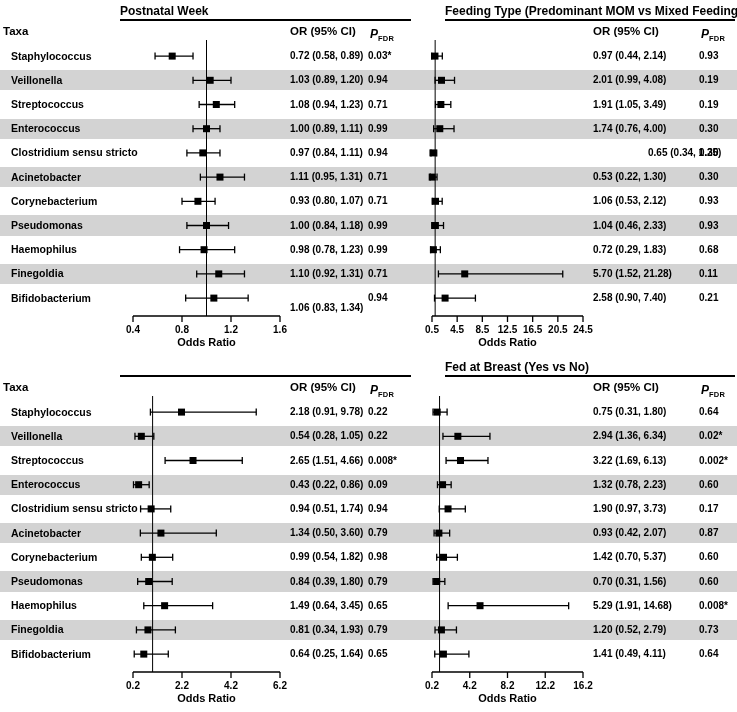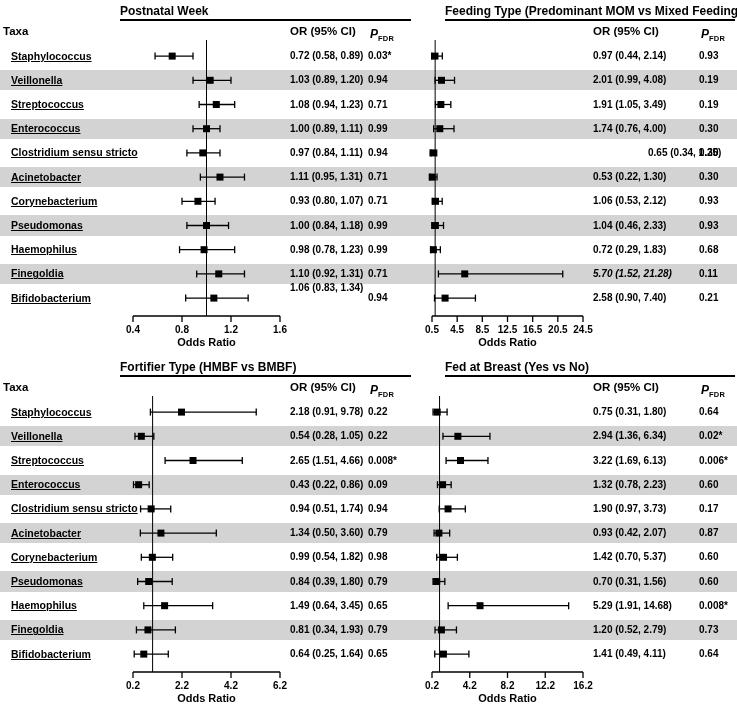--- a/index.html
+++ b/index.html
@@ -4,21 +4,21 @@
 <style>
   html,body{margin:0;padding:0;background:#ffffff;}
   #figure{
     position:relative;width:737px;height:712px;background:#ffffff;
     font-family:"Liberation Sans",sans-serif;color:#000;overflow:hidden;
   }
   #figure .abs{position:absolute;white-space:nowrap;}
   .band{position:absolute;left:0;width:737px;}
   .title{font-size:12px;font-weight:bold;}
   .hdr{font-size:11.5px;font-weight:bold;}
-  .taxa{font-size:10.5px;font-weight:bold;text-decoration:underline;}
+  .taxa{font-size:10.5px;font-weight:bold;}
   .cell{font-size:10px;font-weight:bold;}
   .rule{position:absolute;height:1.5px;background:#000;}
   .phdr .it{font-style:italic;font-size:12px;font-weight:bold;}
   .phdr .sub{font-size:7.5px;font-weight:bold;position:relative;top:3px;letter-spacing:0.2px;}
   svg{position:absolute;overflow:visible;}
   svg text{font-family:"Liberation Sans",sans-serif;font-weight:bold;fill:#000;}
 </style>
 </head>
 <body>
 
@@ -57,21 +57,21 @@
     <div class="abs cell" style="left: 290px; top: 171.1px;">1.11 (0.95, 1.31)</div>
     <div class="abs cell" style="left: 368px; top: 171.1px;">0.71</div>
     <div class="abs cell" style="left: 290px; top: 195.3px;">0.93 (0.80, 1.07)</div>
     <div class="abs cell" style="left: 368px; top: 195.3px;">0.71</div>
     <div class="abs cell" style="left: 290px; top: 219.5px;">1.00 (0.84, 1.18)</div>
     <div class="abs cell" style="left: 368px; top: 219.5px;">0.99</div>
     <div class="abs cell" style="left: 290px; top: 243.7px;">0.98 (0.78, 1.23)</div>
     <div class="abs cell" style="left: 368px; top: 243.7px;">0.99</div>
     <div class="abs cell" style="left: 290px; top: 267.9px;">1.10 (0.92, 1.31)</div>
     <div class="abs cell" style="left: 368px; top: 267.9px;">0.71</div>
-    <div class="abs cell" style="left: 290px; top: 282px;">1.06 (0.83, 1.34)</div>
+    <div class="abs cell" style="left: 290px; top: 302px;">1.06 (0.83, 1.34)</div>
     <div class="abs cell" style="left: 368px; top: 292.1px;">0.94</div>
     <svg width="190" height="356" style="left: 100px; top: 0px;">
       <line x1="106.49999999999999" y1="40" x2="106.49999999999999" y2="316" stroke="#000000" stroke-width="1"></line>
       <g>
         <line x1="55.04999999999999" y1="56.1" x2="93.02499999999999" y2="56.1" stroke="#000000" stroke-width="1.3"></line>
         <line x1="55.04999999999999" y1="52.6" x2="55.04999999999999" y2="59.6" stroke="#000000" stroke-width="1.3"></line>
         <line x1="93.02499999999999" y1="52.6" x2="93.02499999999999" y2="59.6" stroke="#000000" stroke-width="1.3"></line>
         <rect x="68.69999999999999" y="52.6" width="7" height="7" fill="#000000"></rect>
       </g>
       <g>
@@ -160,21 +160,21 @@
     <div class="abs cell" style="left: 616px; top: 146.9px; margin-left: 32px;">0.65 (0.34, 1.25)</div>
     <div class="abs cell" style="left: 699px; top: 146.9px;">0.30</div>
     <div class="abs cell" style="left: 593px; top: 171.1px;">0.53 (0.22, 1.30)</div>
     <div class="abs cell" style="left: 699px; top: 171.1px;">0.30</div>
     <div class="abs cell" style="left: 593px; top: 195.3px;">1.06 (0.53, 2.12)</div>
     <div class="abs cell" style="left: 699px; top: 195.3px;">0.93</div>
     <div class="abs cell" style="left: 593px; top: 219.5px;">1.04 (0.46, 2.33)</div>
     <div class="abs cell" style="left: 699px; top: 219.5px;">0.93</div>
     <div class="abs cell" style="left: 593px; top: 243.7px;">0.72 (0.29, 1.83)</div>
     <div class="abs cell" style="left: 699px; top: 243.7px;">0.68</div>
-    <div class="abs cell" style="left: 593px; top: 267.9px; font-style: italic;">5.70 (1.52, 21.28)</div>
+    <div class="abs cell" style="left: 593px; top: 267.9px;">5.70 (1.52, 21.28)</div>
     <div class="abs cell" style="left: 699px; top: 267.9px;">0.11</div>
     <div class="abs cell" style="left: 593px; top: 292.1px;">2.58 (0.90, 7.40)</div>
     <div class="abs cell" style="left: 699px; top: 292.1px;">0.21</div>
     <svg width="168" height="356" style="left: 424px; top: 0px;">
       <line x1="11.145833333333332" y1="40" x2="11.145833333333332" y2="316" stroke="#000000" stroke-width="1"></line>
       <g>
         <line x1="7.6225" y1="56.1" x2="18.318333333333335" y2="56.1" stroke="#000000" stroke-width="1.3"></line>
         <line x1="7.6225" y1="52.6" x2="7.6225" y2="59.6" stroke="#000000" stroke-width="1.3"></line>
         <line x1="18.318333333333335" y1="52.6" x2="18.318333333333335" y2="59.6" stroke="#000000" stroke-width="1.3"></line>
         <rect x="7.457083333333333" y="52.6" width="7" height="7" fill="#000000"></rect>
@@ -266,21 +266,20 @@
     <div class="abs taxa" style="left: 11px; top: 429.8px;">Veillonella</div>
     <div class="abs taxa" style="left: 11px; top: 454px;">Streptococcus</div>
     <div class="abs taxa" style="left: 11px; top: 478.2px;">Enterococcus</div>
     <div class="abs taxa" style="left: 11px; top: 502.4px;">Clostridium sensu stricto</div>
     <div class="abs taxa" style="left: 11px; top: 526.6px;">Acinetobacter</div>
     <div class="abs taxa" style="left: 11px; top: 550.8px;">Corynebacterium</div>
     <div class="abs taxa" style="left: 11px; top: 575px;">Pseudomonas</div>
     <div class="abs taxa" style="left: 11px; top: 599.2px;">Haemophilus</div>
     <div class="abs taxa" style="left: 11px; top: 623.4px;">Finegoldia</div>
     <div class="abs taxa" style="left: 11px; top: 647.6px;">Bifidobacterium</div>
-    <div class="abs title" style="left: 120px; top: 360px;">Fortifier Type (HMBF vs BMBF)</div>
     <div class="rule" style="left: 120px; top: 375px; width: 291px;"></div>
     <div class="abs hdr" style="left: 290px; top: 381px;">OR (95% CI)</div>
     <div class="abs phdr" style="left: 370px; top: 380px;"><span class="it">P</span><span class="sub">FDR</span></div>
     <div class="abs cell" style="left: 290px; top: 406.1px;">2.18 (0.91, 9.78)</div>
     <div class="abs cell" style="left: 368px; top: 406.1px;">0.22</div>
     <div class="abs cell" style="left: 290px; top: 430.3px;">0.54 (0.28, 1.05)</div>
     <div class="abs cell" style="left: 368px; top: 430.3px;">0.22</div>
     <div class="abs cell" style="left: 290px; top: 454.5px; text-align: center;">2.65 (1.51, 4.66)</div>
     <div class="abs cell" style="left: 368px; top: 454.5px;">0.008*</div>
     <div class="abs cell" style="left: 290px; top: 478.7px;">0.43 (0.22, 0.86)</div>
@@ -380,21 +379,21 @@
     </svg>
     <div class="abs title" style="left: 445px; top: 360px;">Fed at Breast (Yes vs No)</div>
     <div class="rule" style="left: 445px; top: 375px; width: 290px;"></div>
     <div class="abs hdr" style="left: 593px; top: 381px;">OR (95% CI)</div>
     <div class="abs phdr" style="left: 701px; top: 380px;"><span class="it">P</span><span class="sub">FDR</span></div>
     <div class="abs cell" style="left: 593px; top: 406.1px;">0.75 (0.31, 1.80)</div>
     <div class="abs cell" style="left: 699px; top: 406.1px;">0.64</div>
     <div class="abs cell" style="left: 593px; top: 430.3px;">2.94 (1.36, 6.34)</div>
     <div class="abs cell" style="left: 699px; top: 430.3px; text-align: center;">0.02*</div>
     <div class="abs cell" style="left: 593px; top: 454.5px;">3.22 (1.69, 6.13)</div>
-    <div class="abs cell" style="left: 699px; top: 454.5px;">0.006*</div>
+    <div class="abs cell" style="left: 699px; top: 454.5px;">0.002*</div>
     <div class="abs cell" style="left: 593px; top: 478.7px;">1.32 (0.78, 2.23)</div>
     <div class="abs cell" style="left: 699px; top: 478.7px;">0.60</div>
     <div class="abs cell" style="left: 593px; top: 502.9px;">1.90 (0.97, 3.73)</div>
     <div class="abs cell" style="left: 699px; top: 502.9px;">0.17</div>
     <div class="abs cell" style="left: 593px; top: 527.1px;">0.93 (0.42, 2.07)</div>
     <div class="abs cell" style="left: 699px; top: 527.1px;">0.87</div>
     <div class="abs cell" style="left: 593px; top: 551.3px;">1.42 (0.70, 5.37)</div>
     <div class="abs cell" style="left: 699px; top: 551.3px;">0.60</div>
     <div class="abs cell" style="left: 593px; top: 575.5px;">0.70 (0.31, 1.56)</div>
     <div class="abs cell" style="left: 699px; top: 575.5px;">0.60</div>

